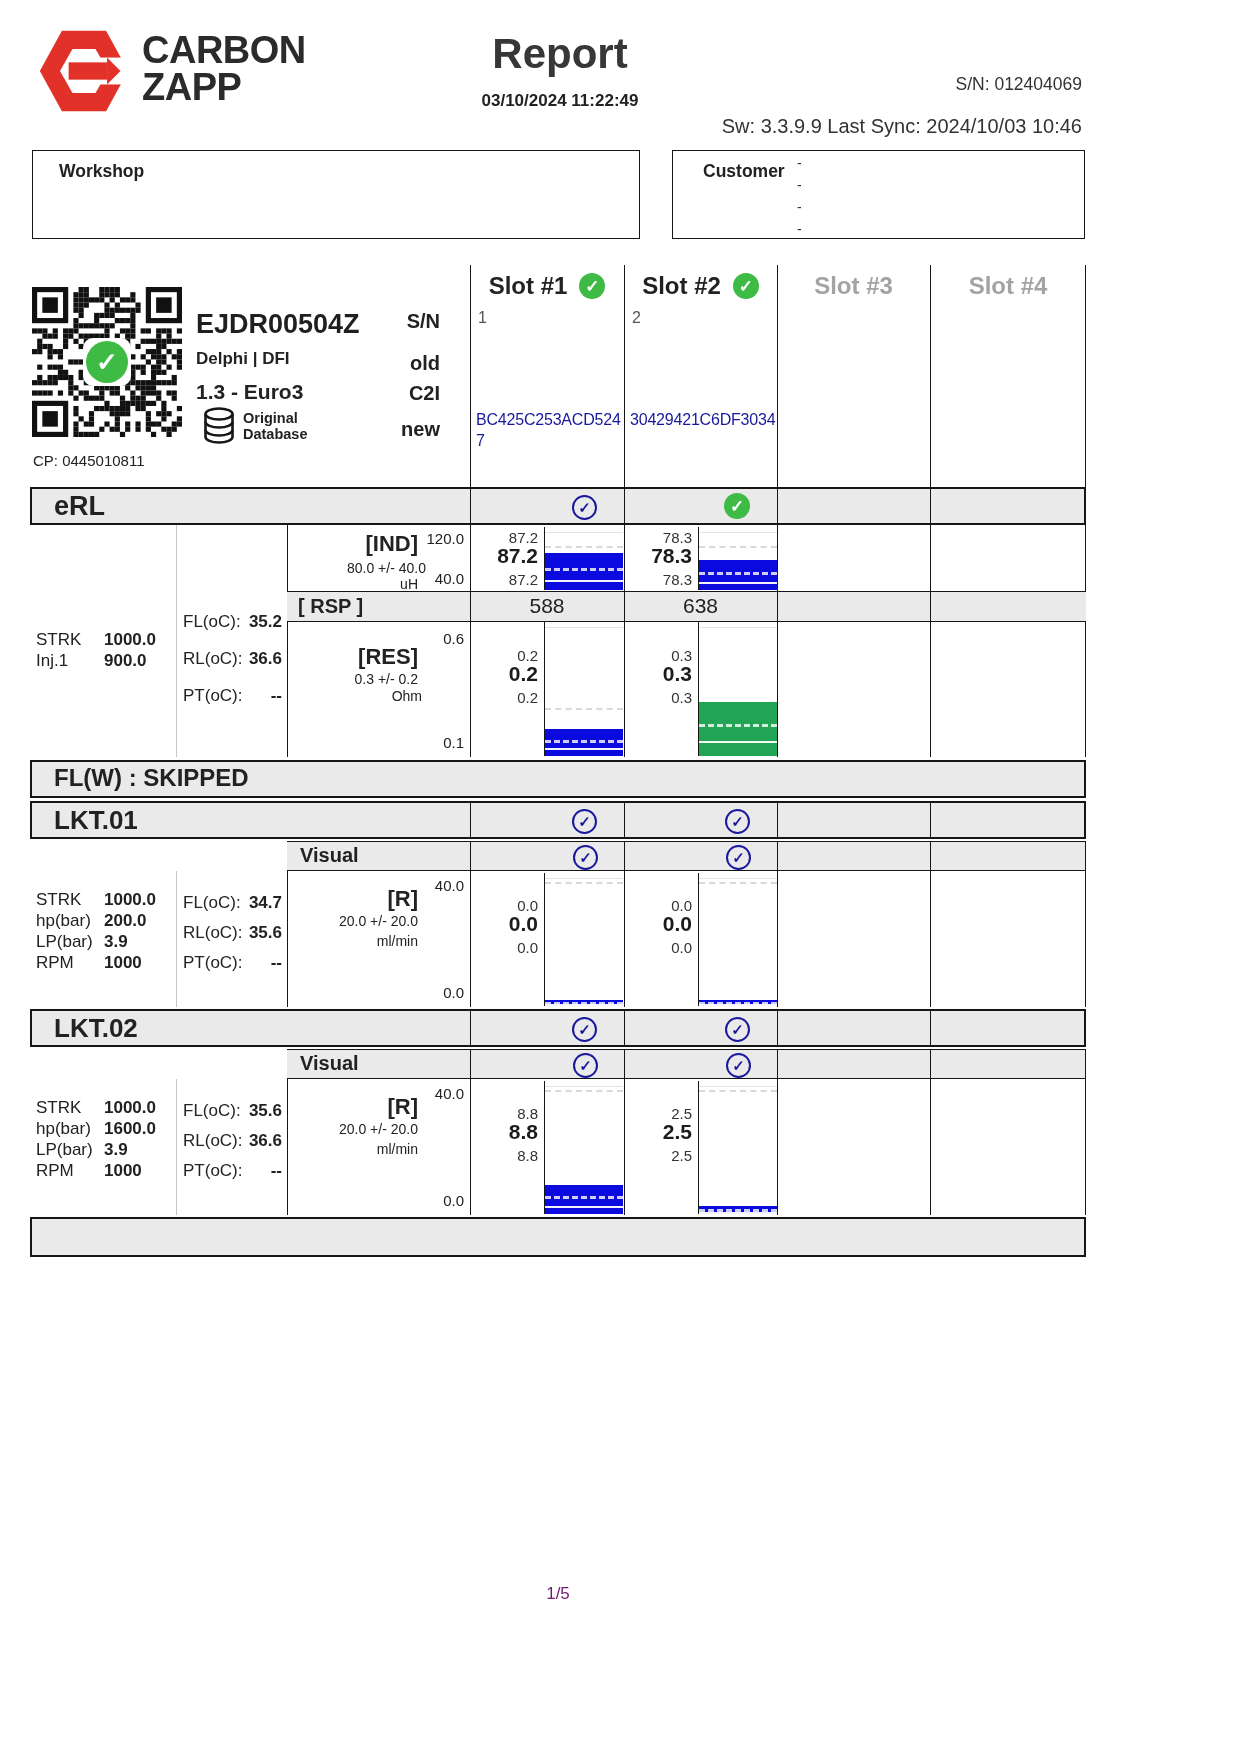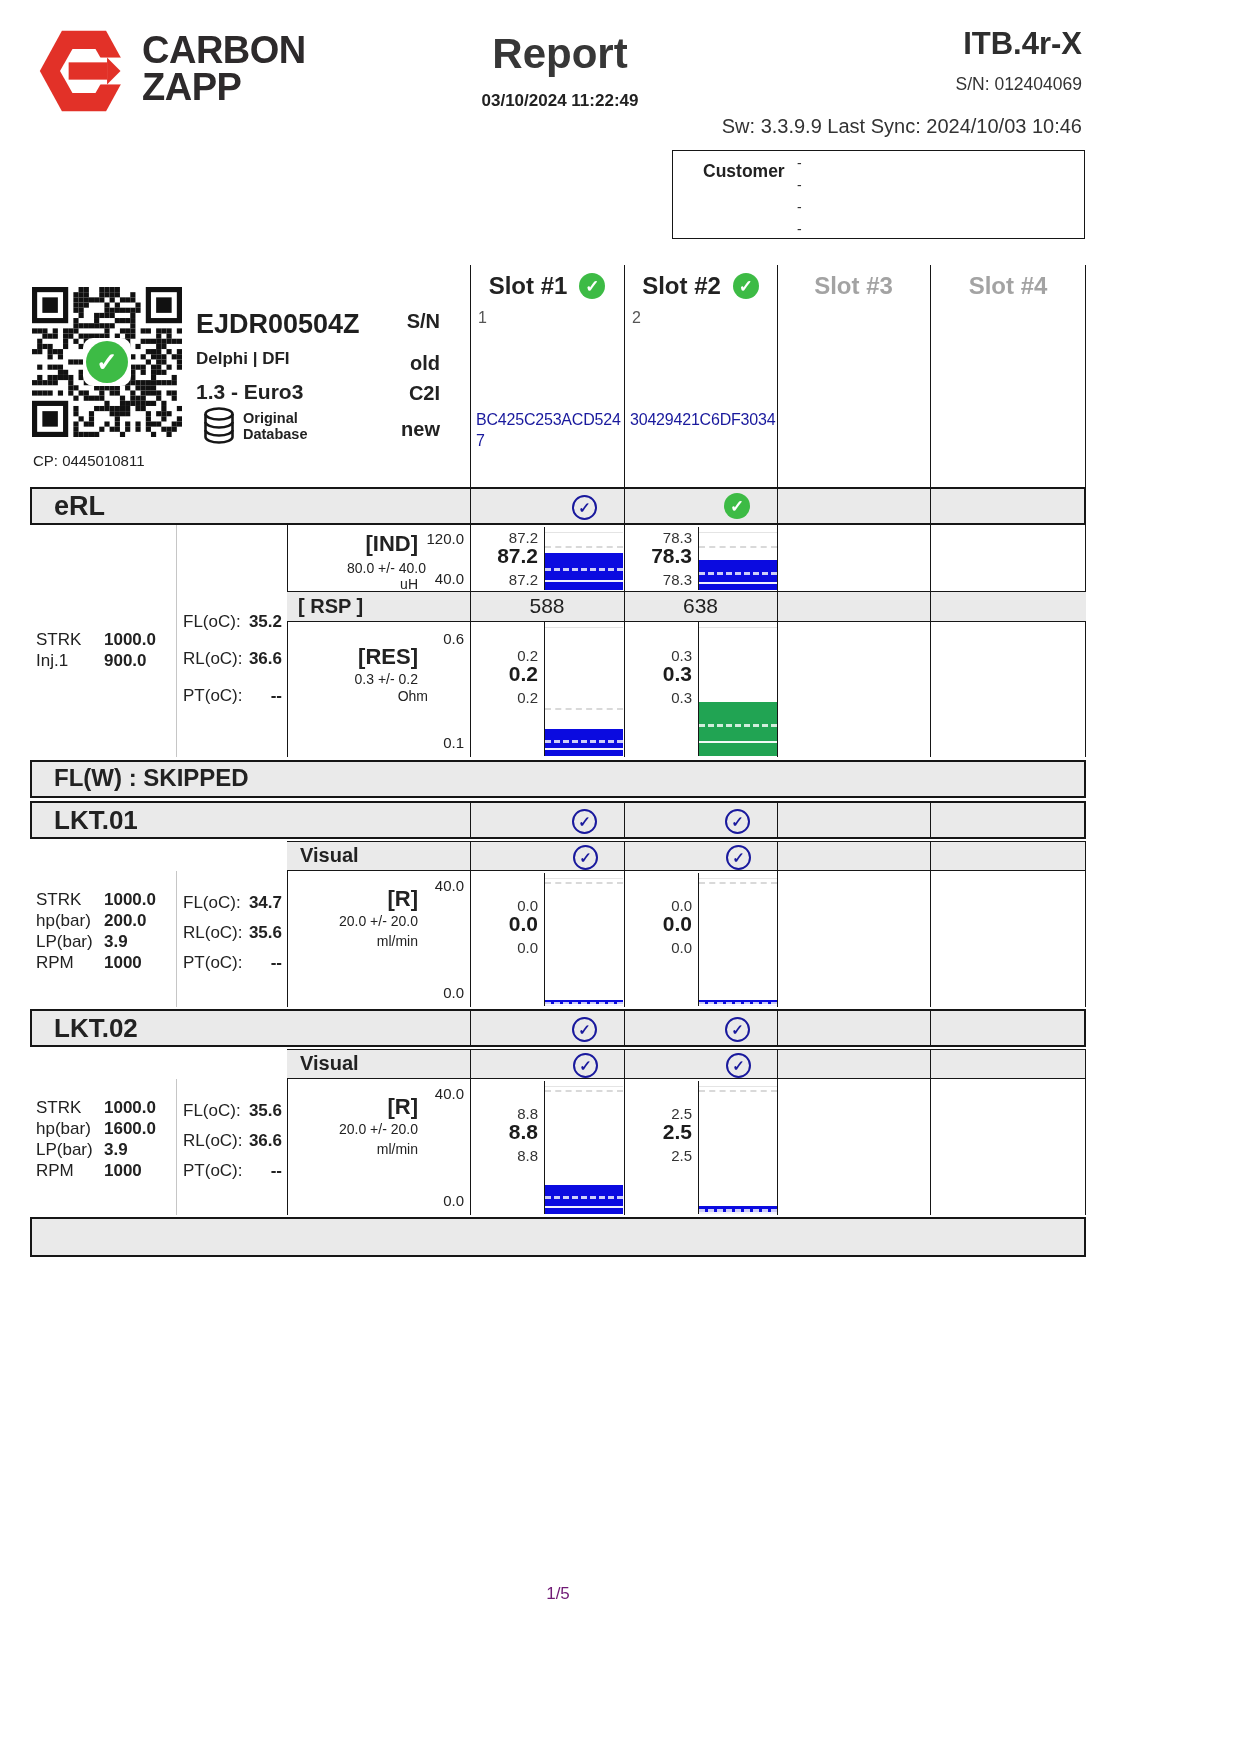--- a/index.html
+++ b/index.html
@@ -37,24 +37,26 @@
     <rect x="60" y="36" width="40" height="28" fill="#ffffff"></rect>
     <rect x="34" y="41" width="40" height="18" fill="#e23128"></rect>
     <polygon points="74,36 88,50 74,64" fill="#e23128"></polygon>
   </svg>
   <div class="abs c b" style="left:420px;top:30px;width:280px;font-size:42px;color:#373737">Report</div>
   <div class="abs" style="left:142px;top:32px;font-size:38px;font-weight:800;line-height:37px;letter-spacing:-.5px;color:#2d2a2b">
     <div>CARBON</div>
     <div>ZAPP</div>
   </div>
   <div class="abs c b" style="left:420px;top:91px;width:280px;font-size:17px">03/10/2024 11:22:49</div>
-  <div class="abs r b" style="left:700px;top:26px;width:382px;font-size:31px;color:#2e2e2e">ITB.4r-X</div>
   <div class="abs r" style="left:700px;top:74px;width:382px;font-size:17.5px;color:#333">S/N: 012404069</div>
   <div class="abs r" style="left:600px;top:115px;width:482px;font-size:20px;color:#333">Sw: 3.3.9.9 Last Sync: 2024/10/03 10:46</div>
 
+  <div class="abs" style="left:32px;top:150px;width:608px;height:89px;border:1.6px solid #161616;box-sizing:border-box">
+    <div class="b" style="position:absolute;left:26px;top:10px;font-size:17.5px">Workshop</div>
+  </div>
   <div class="abs" style="left:672px;top:150px;width:413px;height:89px;border:1.6px solid #161616;box-sizing:border-box">
     <div class="b" style="position:absolute;left:30px;top:10px;font-size:17.5px">Customer</div>
     <div style="position:absolute;left:124px;top:4px;font-size:14px;color:#333">-</div>
     <div style="position:absolute;left:124px;top:26px;font-size:14px;color:#333">-</div>
     <div style="position:absolute;left:124px;top:48px;font-size:14px;color:#333">-</div>
     <div style="position:absolute;left:124px;top:70px;font-size:14px;color:#333">-</div>
   </div>
 
   <div class="slotlbl" style="left:470px;top:270px;width:154px">
     <span>Slot #1</span>
@@ -508,21 +510,21 @@
   <div class="abs b" style="left:298px;top:595px;font-size:20px">[ RSP ]</div>
   <div class="abs c" style="left:470px;top:594px;width:154px;font-size:21px">588</div>
   <div class="abs c" style="left:624px;top:594px;width:153px;font-size:21px">638</div>
   <div class="vl" style="left:470px;top:591px;height:31px"></div>
   <div class="vl" style="left:624px;top:591px;height:31px"></div>
   <div class="vl" style="left:777px;top:591px;height:31px"></div>
   <div class="vl" style="left:930px;top:591px;height:31px"></div>
 
   <div class="abs r b" style="left:288px;top:644px;width:130px;font-size:22px">[RES]</div>
   <div class="abs r" style="left:288px;top:671px;width:130px;font-size:14px">0.3 +/- 0.2</div>
-  <div class="abs r" style="left:298px;top:688px;width:130px;font-size:14px">Ohm</div>
+  <div class="abs r" style="left:292px;top:688px;width:130px;font-size:14px">Ohm</div>
   <div class="abs r" style="left:418px;top:630px;width:46px;font-size:15px">0.6</div>
   <div class="abs r" style="left:418px;top:734px;width:46px;font-size:15px">0.1</div>
 
   <div class="abs r sm" style="left:472px;top:647px;width:66px">0.2</div>
   <div class="abs r avg" style="left:472px;top:662px;width:66px">0.2</div>
   <div class="abs r sm" style="left:472px;top:689px;width:66px">0.2</div>
   <div class="abs r sm" style="left:626px;top:647px;width:66px">0.3</div>
   <div class="abs r avg" style="left:626px;top:662px;width:66px">0.3</div>
   <div class="abs r sm" style="left:626px;top:689px;width:66px">0.3</div>
   <div class="barcell" style="left:544px;top:622px;width:78px;height:134px">

